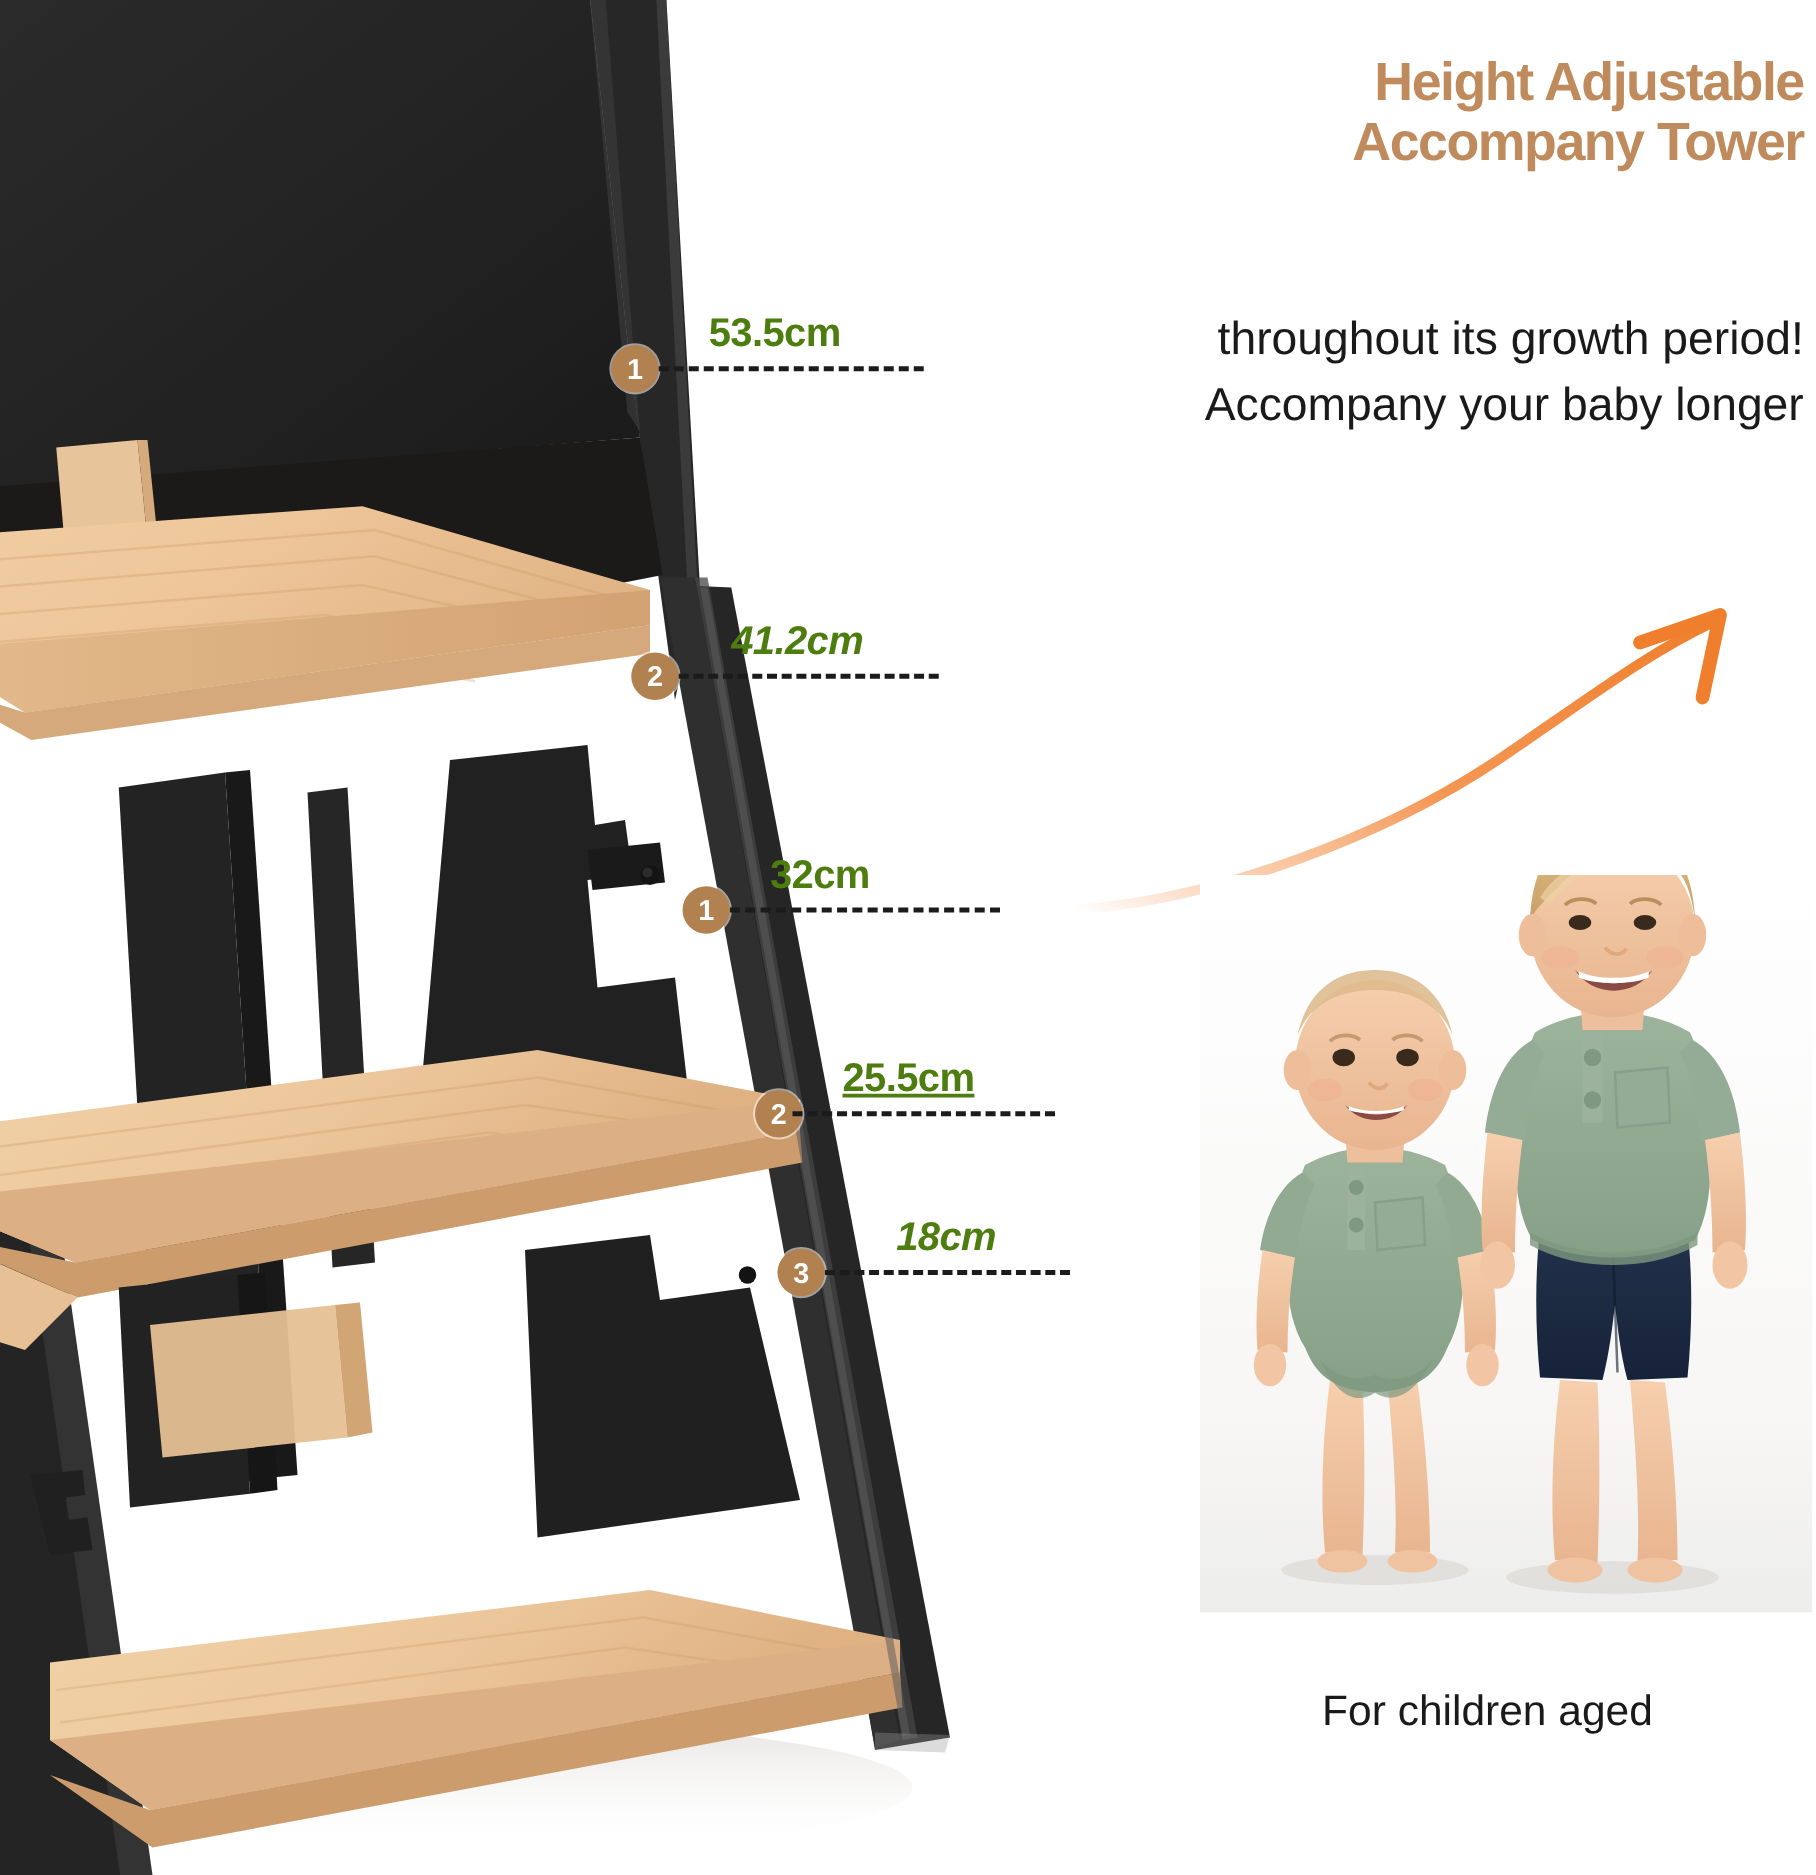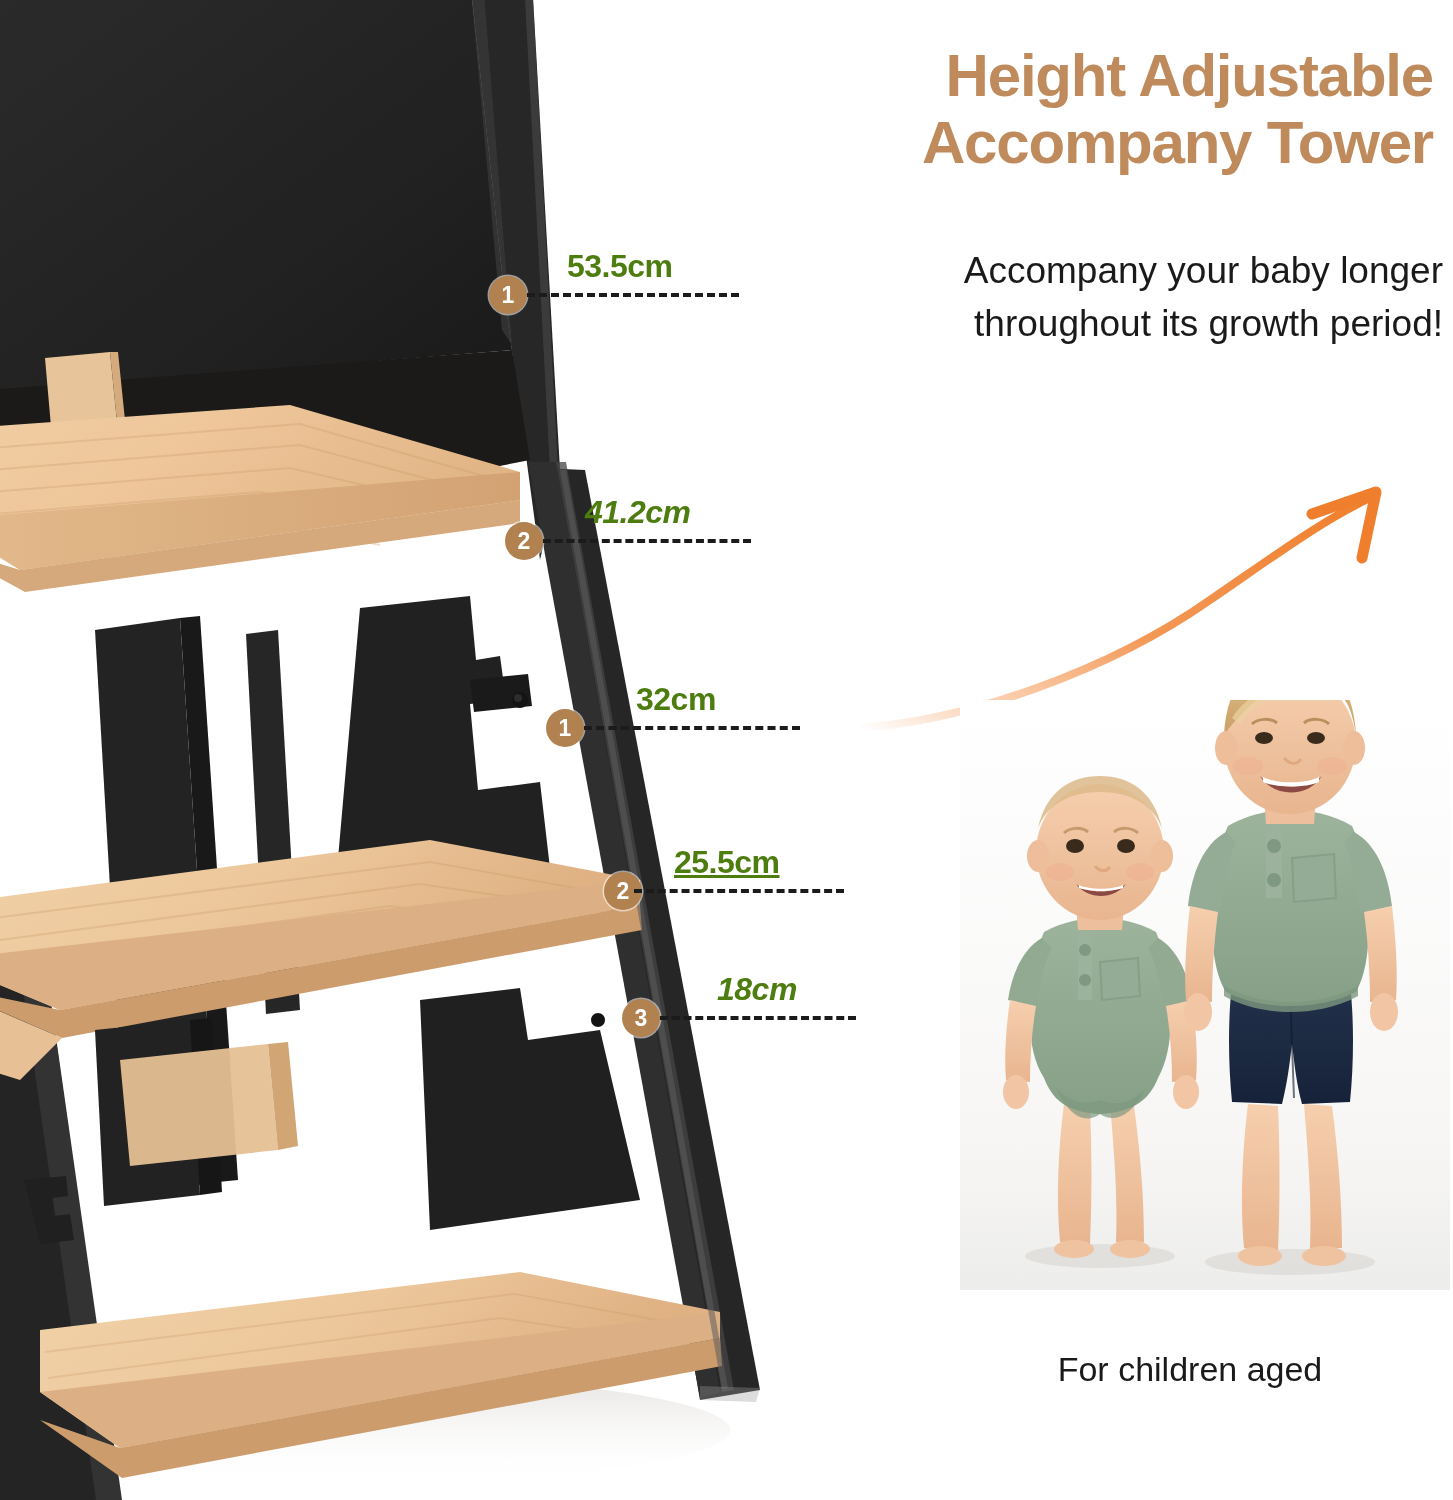--- a/index.html
+++ b/index.html
@@ -62,25 +62,25 @@
     font-weight: bold;
     color: #4d7c0f;
     white-space: nowrap;
     letter-spacing: -0.5px;
     font-family: "Liberation Sans", sans-serif;
   }
 
   
   #headline {
     position: absolute;
-    right: 20px;
+    right: 10px;
     top: 42px;
     width: 700px;
     text-align: right;
-    font-size: 60px;
+    font-size: 43px;
     line-height: 1.12;
     font-weight: bold;
     color: #c08b5c;
     letter-spacing: -1.2px;
     font-family: "Liberation Sans", sans-serif;
   }
   #subhead {
     position: absolute;
     right: 10px;
     top: 245px;
@@ -249,43 +249,43 @@
 
   <div class="callout" style="left:505px; top:541px;">
     <span class="badge">2</span>
     <span class="dash" style="left:38px; width:208px;"></span>
     <span class="cm" style="left:80px;font-style:italic;">41.2cm</span>
   </div>
 
   <div class="callout" style="left:546px; top:728px;">
     <span class="badge">1</span>
     <span class="dash" style="left:38px; width:216px;"></span>
-    <span class="cm" style="left:90px;margin-top:32px;">32cm</span>
+    <span class="cm" style="left:70px;margin-top:32px;">32cm</span>
   </div>
 
   <div class="callout" style="left:604px; top:891px;">
     <span class="badge">2</span>
     <span class="dash" style="left:30px; width:210px;"></span>
     <span class="cm" style="left:70px;text-decoration:underline;">25.5cm</span>
   </div>
 
   <div class="callout" style="left:622px; top:1018px;">
     <span class="badge">3</span>
     <span class="dash" style="left:38px; width:196px;"></span>
     <span class="cm" style="left:95px;font-style:italic;">18cm</span>
   </div>
 
   <div id="headline">
     <div>Height Adjustable</div>
     <div>Accompany Tower</div>
   </div>
 
   <div id="subhead">
+    <div>throughout its growth period!</div>
     <div>Accompany your baby longer</div>
-    <div>throughout its growth period!</div>
   </div>
 
   <div id="arrow-wrap">
     <svg width="590" height="260" viewBox="0 0 590 260" xmlns="http://www.w3.org/2000/svg">
       <defs>
         <linearGradient id="arrGrad" x1="0" y1="1" x2="1" y2="0">
           <stop offset="0%" stop-color="#f2893f" stop-opacity="0"></stop>
           <stop offset="18%" stop-color="#f49a58" stop-opacity="0.45"></stop>
           <stop offset="48%" stop-color="#f28c42" stop-opacity="0.9"></stop>
           <stop offset="100%" stop-color="#ef7f2c" stop-opacity="1"></stop>

